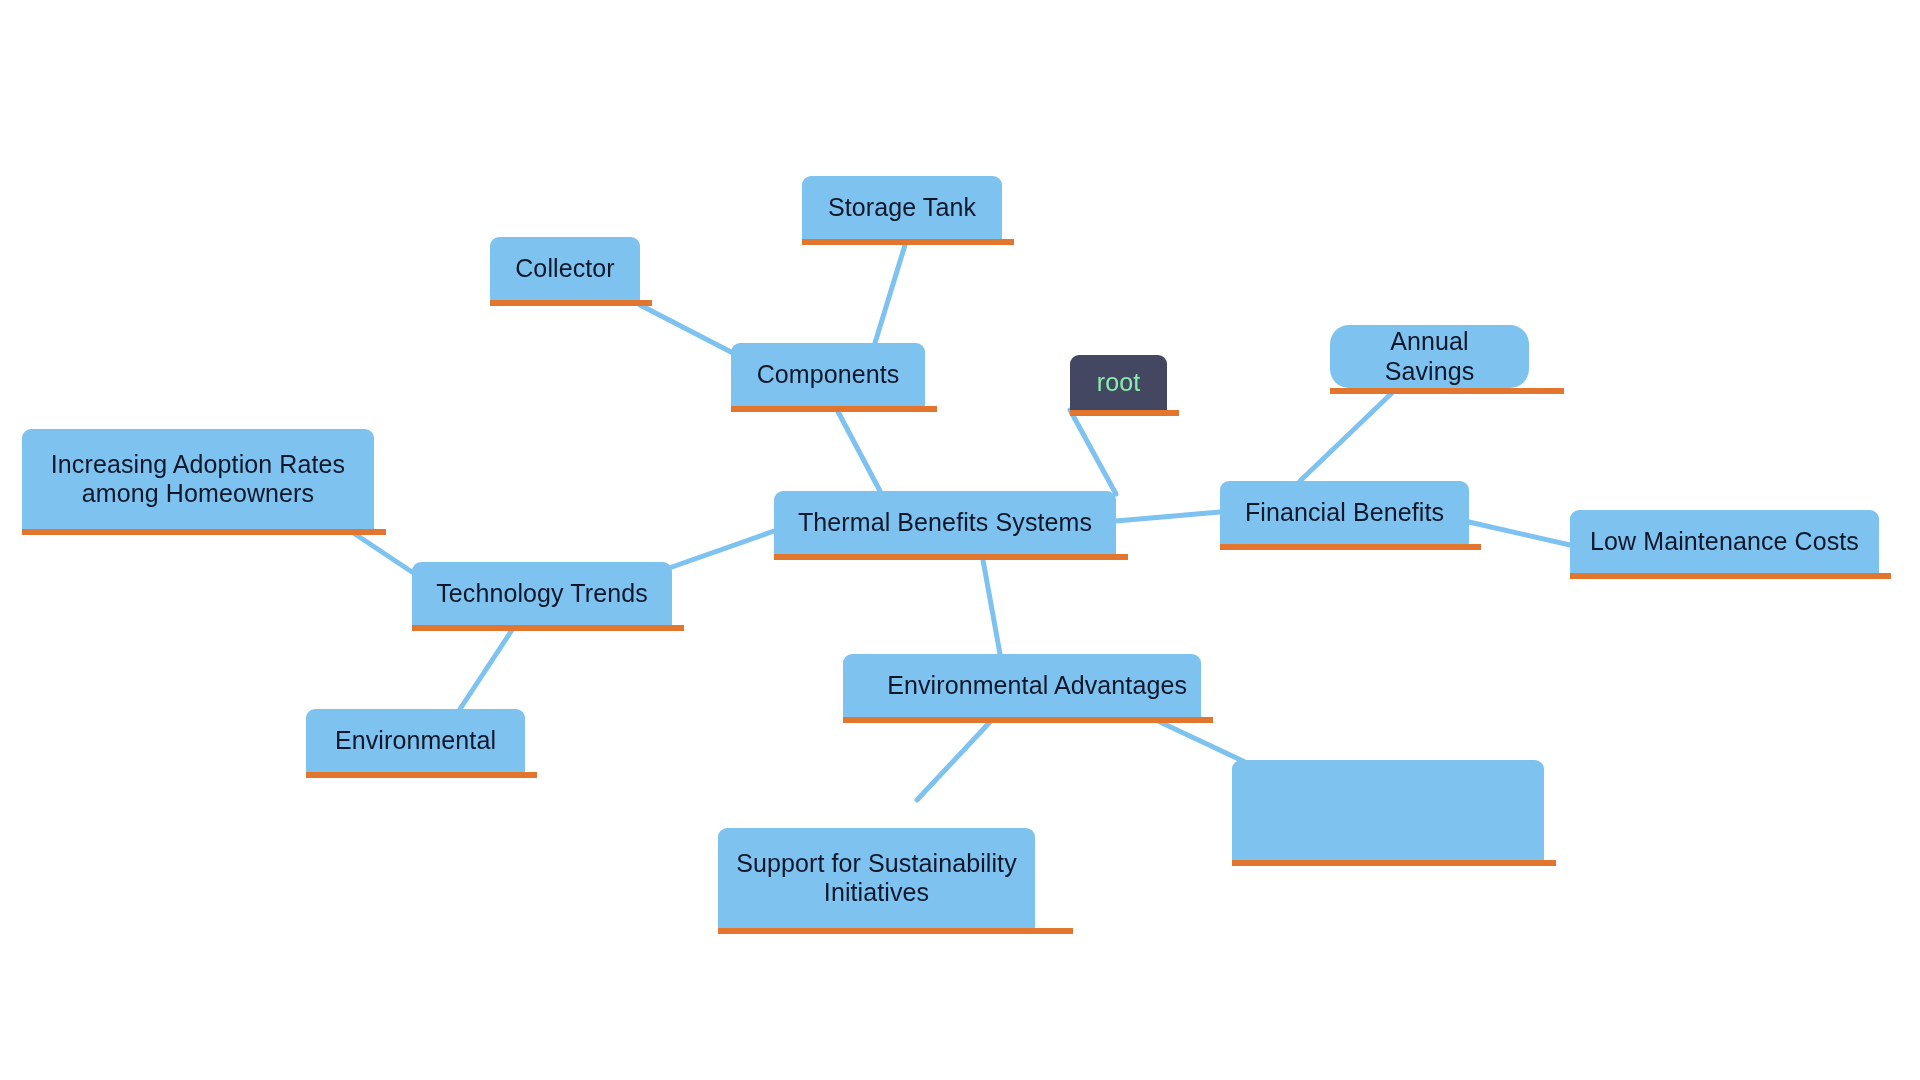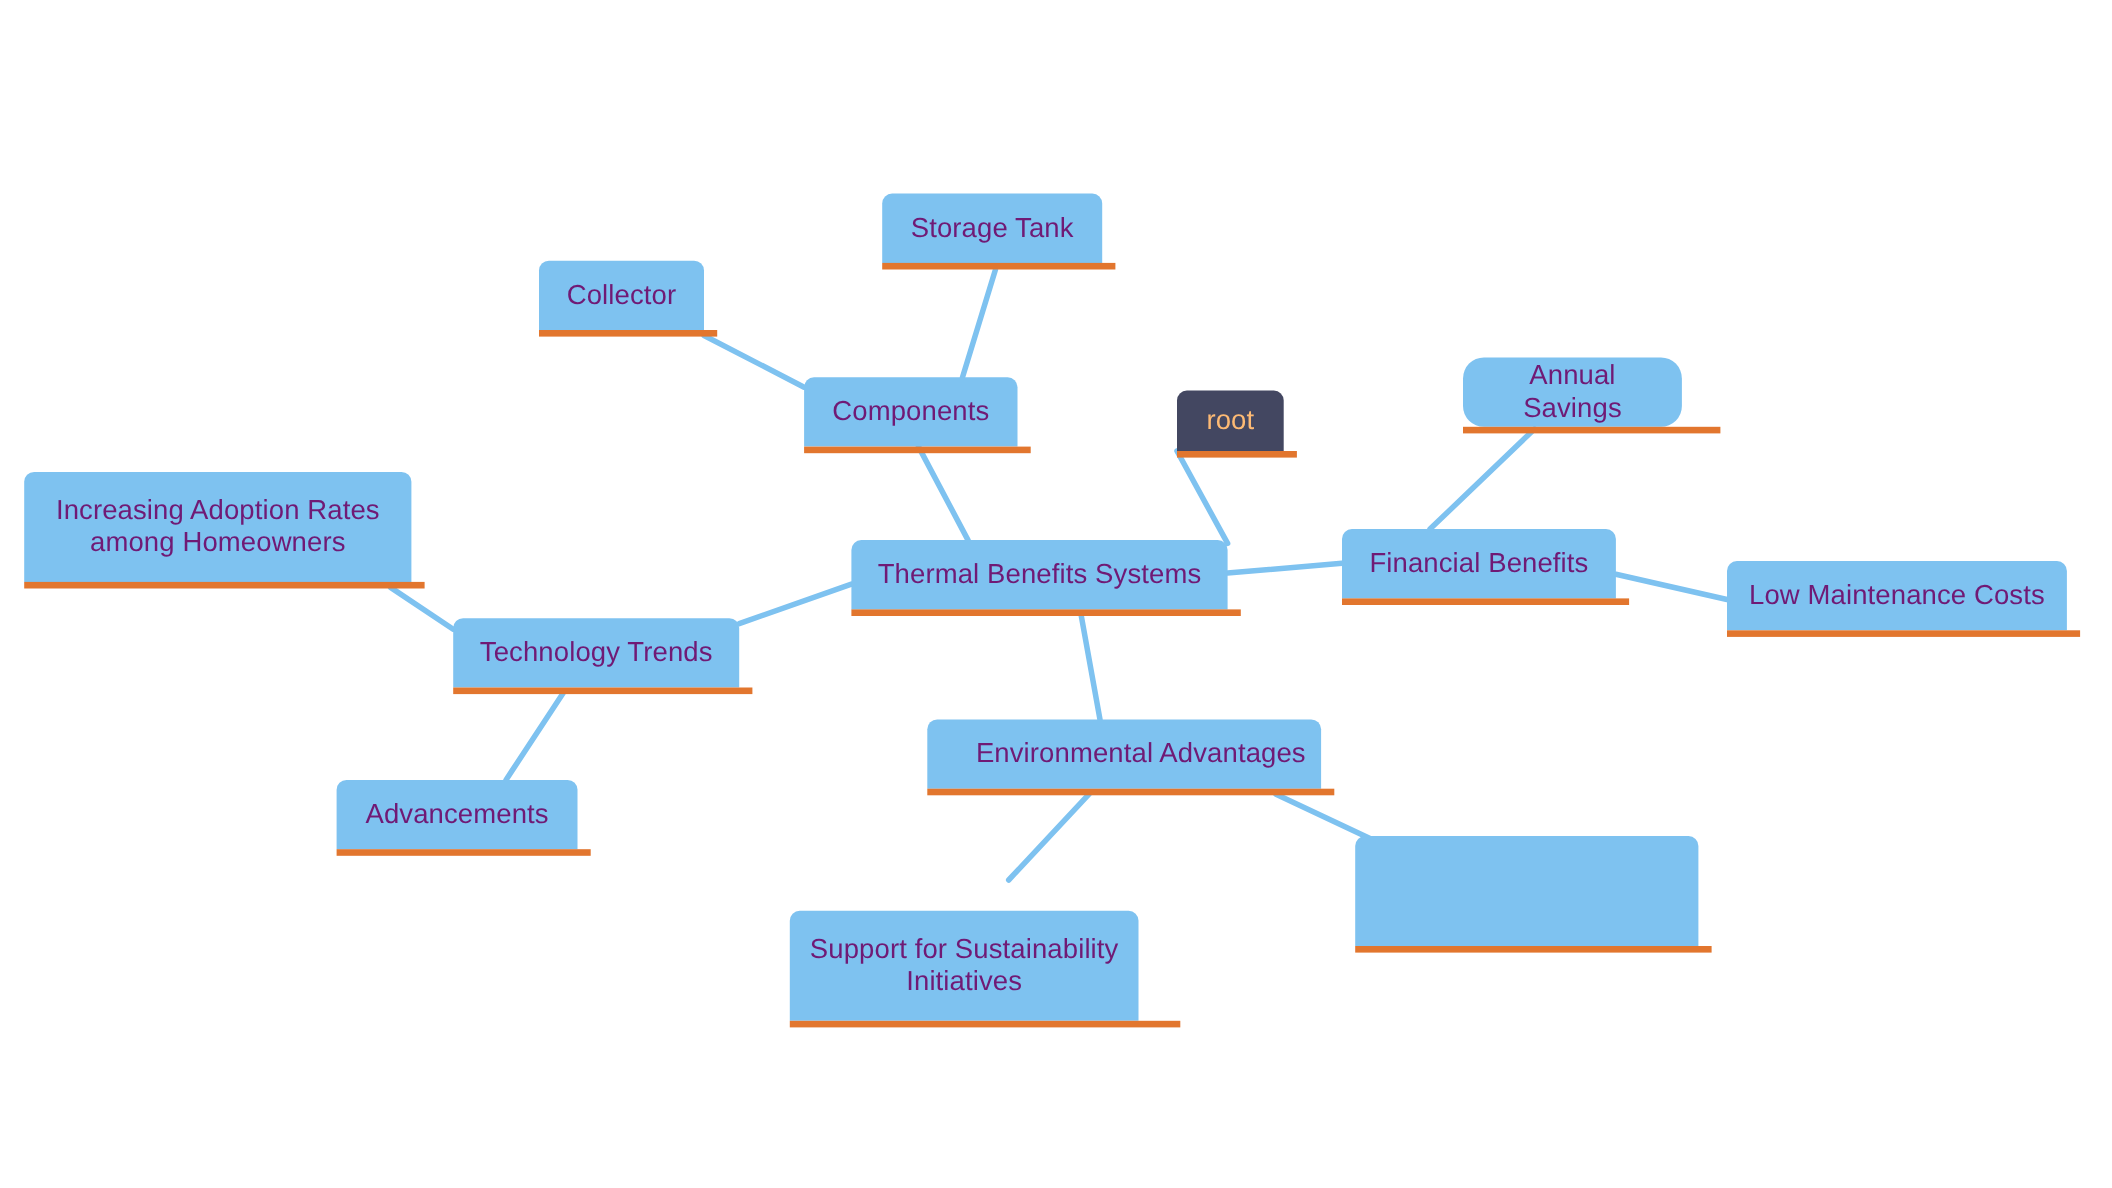--- a/index.html
+++ b/index.html
@@ -28,21 +28,21 @@
     width: 1920px;
     height: 1080px;
     pointer-events: none;
   }
 
   .node {
     position: absolute;
     box-sizing: border-box;
     border-radius: 9px 9px 0 0;
     background: #7ec2f0;
-    color: #701a75;
+    color: #0f172a;
     display: flex;
     align-items: center;
     justify-content: center;
     text-align: center;
     font-size: 25px;
     line-height: 1.18;
     letter-spacing: 0.1px;
     padding: 0 14px;
     white-space: pre-line;
   }
@@ -50,21 +50,21 @@
   .node .node-underline {
     position: absolute;
     left: 0;
     bottom: -6px;
     height: 6px;
     background: #e2762e;
   }
 
   .node.root-node {
     background: #434761;
-    color: #fdba74;
+    color: #86efac;
   }
 </style>
 </head>
 <body>
 
 <div id="mindmap">
   <svg id="edge-layer" viewBox="0 0 1920 1080" width="1920" height="1080">
       <line x1="1070" y1="410" x2="1116" y2="494" stroke="#7ec2f0" stroke-width="5" stroke-linecap="round"></line>
       <line x1="880" y1="491" x2="835" y2="406" stroke="#7ec2f0" stroke-width="5" stroke-linecap="round"></line>
       <line x1="875" y1="343" x2="905" y2="245" stroke="#7ec2f0" stroke-width="5" stroke-linecap="round"></line>
@@ -88,15 +88,15 @@
       <div class="node" style="left: 1220px; top: 481px; width: 249px; height: 63px;"><span>Financial Benefits</span><span class="node-underline" style="width: 261px;"></span></div>
       <div class="node" style="left: 1330px; top: 325px; width: 199px; height: 63px; border-radius: 19px;"><span>Annual Savings</span><span class="node-underline" style="width: 234px;"></span></div>
       <div class="node" style="left: 1570px; top: 510px; width: 309px; height: 63px;"><span>Low Maintenance Costs</span><span class="node-underline" style="width: 321px;"></span></div>
       <div class="node" style="left: 843px; top: 654px; width: 358px; height: 63px; justify-content: flex-end;"><span>Environmental Advantages</span><span class="node-underline" style="width: 370px;"></span></div>
       <div class="node" style="left: 718px; top: 828px; width: 317px; height: 100px;"><span>Support for Sustainability
 Initiatives</span><span class="node-underline" style="width: 355px;"></span></div>
       <div class="node" style="left: 1232px; top: 760px; width: 312px; height: 100px;"><span class="node-underline" style="width: 324px;"></span></div>
       <div class="node" style="left: 412px; top: 562px; width: 260px; height: 63px;"><span>Technology Trends</span><span class="node-underline" style="width: 272px;"></span></div>
       <div class="node" style="left: 22px; top: 429px; width: 352px; height: 100px;"><span>Increasing Adoption Rates
 among Homeowners</span><span class="node-underline" style="width: 364px;"></span></div>
-      <div class="node" style="left: 306px; top: 709px; width: 219px; height: 63px;"><span>Advancements</span><span class="node-underline" style="width: 231px;"></span></div>
+      <div class="node" style="left: 306px; top: 709px; width: 219px; height: 63px;"><span>Environmental</span><span class="node-underline" style="width: 231px;"></span></div>
     </div>
 </div>
 
 </body></html>

